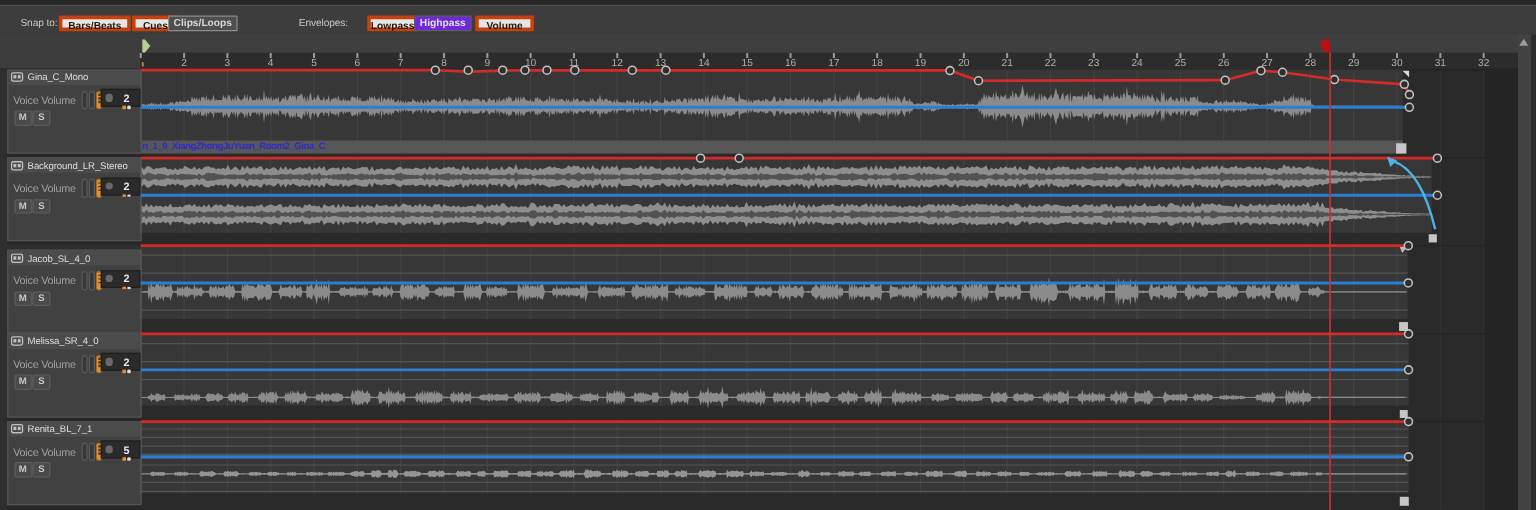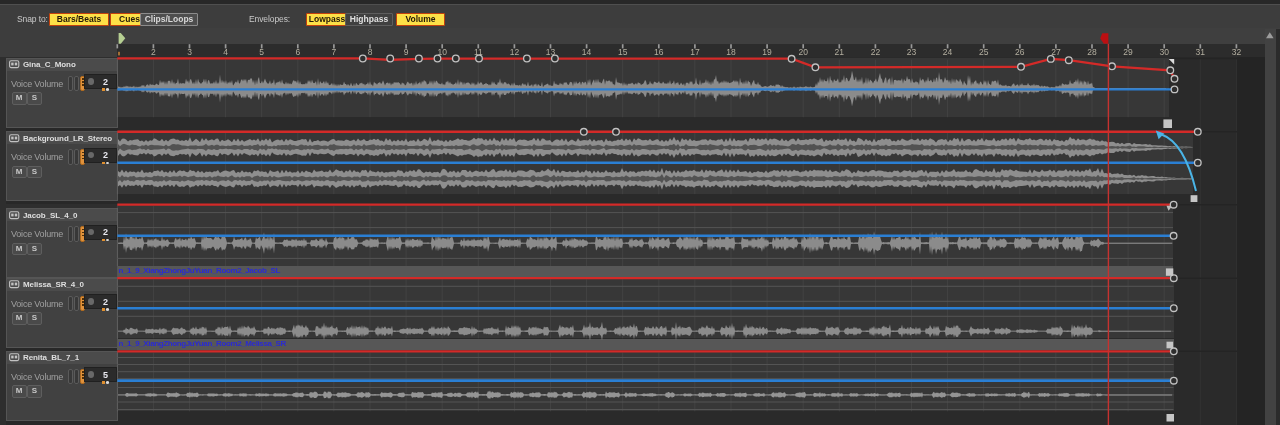--- a/index.html
+++ b/index.html
@@ -10,37 +10,37 @@
 #leftcol{left:0;top:28px;width:117px;height:29px;background:#3d3d3d;}
 #markerstrip{left:117px;top:28px;width:1163px;height:15.8px;background:#3f3f3f;}
 #ruler{left:117px;top:43.8px;width:1163px;height:13.2px;background:#2c2c2c;}
 #timeline{left:117px;top:57px;width:1163px;height:368px;background:#2a2a2a;}
 #farright{left:1236.5px;top:57px;width:28px;height:368px;background:#242424;}
 #headcol{left:0;top:57px;width:117px;height:368px;background:#2e2e2e;}
 .clip{position:absolute;left:117px;background:#373737;}
 .foot{position:absolute;left:117px;height:11.0px;background:#575757;overflow:hidden;white-space:nowrap;font-size:8px;line-height:10.8px;}
 .foot span{font-weight:bold;color:#2b2bd0;letter-spacing:-0.38px;position:relative;left:1.5px;}
 .hdr{position:absolute;left:6px;width:111.5px;height:70.3px;background:#414141;border:1px solid #555;box-sizing:border-box;}
-.hdrtitle{height:12px;background:#4b4b4b;display:flex;align-items:center;font-size:8px;font-weight:bold;color:#dedede;white-space:nowrap;letter-spacing:-0.1px;}
+.hdrtitle{height:12px;background:#4b4b4b;display:flex;align-items:center;font-size:8px;font-weight:normal;color:#dedede;white-space:nowrap;letter-spacing:-0.1px;}
 .vv{position:absolute;left:4px;top:20px;font-size:9px;color:#a0a0a0;letter-spacing:-0.2px;}
 .mini{position:absolute;top:17px;width:3.4px;height:13.5px;border:1px solid #5a5a5a;border-radius:2px;background:#383838;}
 .mini.orange{background:#e0923c;border-color:#b06a1e;}
 .mini.orange i{display:block;width:2px;height:1.4px;background:#503008;margin:1.6px auto 0 auto;}
 .vbox{position:absolute;left:76.5px;top:15.5px;width:31px;height:13px;background:#2b2b2b;border:1px solid #202020;}
 .vcirc{position:absolute;left:3px;top:3px;width:6.5px;height:6.5px;border-radius:50%;background:#686868;}
 .vnum{position:absolute;right:7.5px;top:1.5px;font-size:9px;font-weight:bold;color:#e8e8ee;}
 .dot{position:absolute;top:13.2px;width:3.4px;height:2.4px;}
 .dot.o{left:17px;background:#e09030;}
 .dot.w{left:21px;background:#ddd;border-radius:50%;}
 .ms{position:absolute;top:33.5px;width:13px;height:10.5px;background:#4a4a4a;border:1px solid #5e5e5e;border-radius:2px;color:#c8c8c8;font-size:8px;font-weight:bold;text-align:center;line-height:10.5px;}
 .tlabel{position:absolute;top:14px;font-size:8.5px;color:#c9c9c9;letter-spacing:-0.1px;}
 .btn{position:absolute;top:13px;height:12.8px;border-radius:1px;font-size:8.5px;font-weight:bold;text-align:center;box-sizing:border-box;}
-.btn.or{background:#fde047;border:1px solid #c2410c;color:#241808;}
+.btn.or{background:#e5e5e5;border:3px solid #c2410c;color:#241808;}
 .btn.gr{background:#4e4e4e;border:1px solid #8c8c8c;color:#d8d8d8;}
-.btn.gr2{background:#404040;border:1px solid #5e5e5e;color:#e0e0e0;}
+.btn.gr2{background:#6d28d9;border:1px solid #5e5e5e;color:#e0e0e0;}
 #sbar{left:1264.5px;top:29px;width:11px;height:396px;background:#424242;}
 #sbarR{left:1275.5px;top:29px;width:4.5px;height:396px;background:#2b2b2b;}
 svg.overlay{position:absolute;left:0;top:0;}
 </style></head>
 <body>
 <div id="app">
 <div class="abs" id="topstrip"></div>
 <div class="abs" id="topline"></div>
 <div class="abs" id="toolbar"></div>
 <div class="abs" id="leftcol"></div>
@@ -56,25 +56,24 @@
 <div class="abs" style="left:6px;top:421.2px;width:111.5px;height:3.8px;background:#282828"></div>
 <span class="tlabel" style="left:17px">Snap to:</span>
 <div class="btn or" style="left:49px;width:60px;line-height:11px">Bars/Beats</div>
 <div class="btn or" style="left:110px;width:39px;line-height:11px">Cues</div>
 <div class="btn gr" style="left:140px;width:58px;line-height:11px">Clips/Loops</div>
 <span class="tlabel" style="left:249px">Envelopes:</span>
 <div class="btn or" style="left:306px;width:42px;line-height:11px">Lowpass</div>
 <div class="btn gr2" style="left:345px;width:48px;line-height:11px">Highpass</div>
 <div class="btn or" style="left:396px;width:49px;line-height:11px">Volume</div>
 <div class="clip" style="top:58.4px;height:59.0px;width:1052.0px"></div>
+    <div class="foot" style="top:117.4px;width:1052.0px"><span>n_1_9_XiangZhongJuYuan_Room2_Gina_C</span></div>
     <div class="clip" style="top:131.8px;height:62.5px;width:1076.0px"></div>
     <div class="clip" style="top:204.7px;height:61.4px;width:1056.0px"></div>
-    <div class="foot" style="top:266.1px;width:1056.0px"><span>n_1_9_XiangZhongJuYuan_Room2_Jacob_SL</span></div>
     <div class="clip" style="top:278.2px;height:60.3px;width:1056.5px"></div>
-    <div class="foot" style="top:338.5px;width:1056.5px"><span>n_1_9_XiangZhongJuYuan_Room2_Melissa_SR</span></div>
     <div class="clip" style="top:351.3px;height:60.2px;width:1056.5px"></div>
 
 <div class="hdr" style="top:57.8px">
  <div class="hdrtitle">
         <svg width="11" height="9" style="margin:0 3px 0 2px">
           <rect x="0.6" y="0.8" width="9.2" height="6.8" rx="1.5" fill="none" stroke="#c2c2c2" stroke-width="1.1"></rect>
           <rect x="2.2" y="2.6" width="2.4" height="2.8" fill="#c2c2c2"></rect>
           <rect x="5.8" y="2.6" width="2.4" height="2.8" fill="#c2c2c2"></rect>
         </svg>
         <span>Gina_C_Mono</span>

